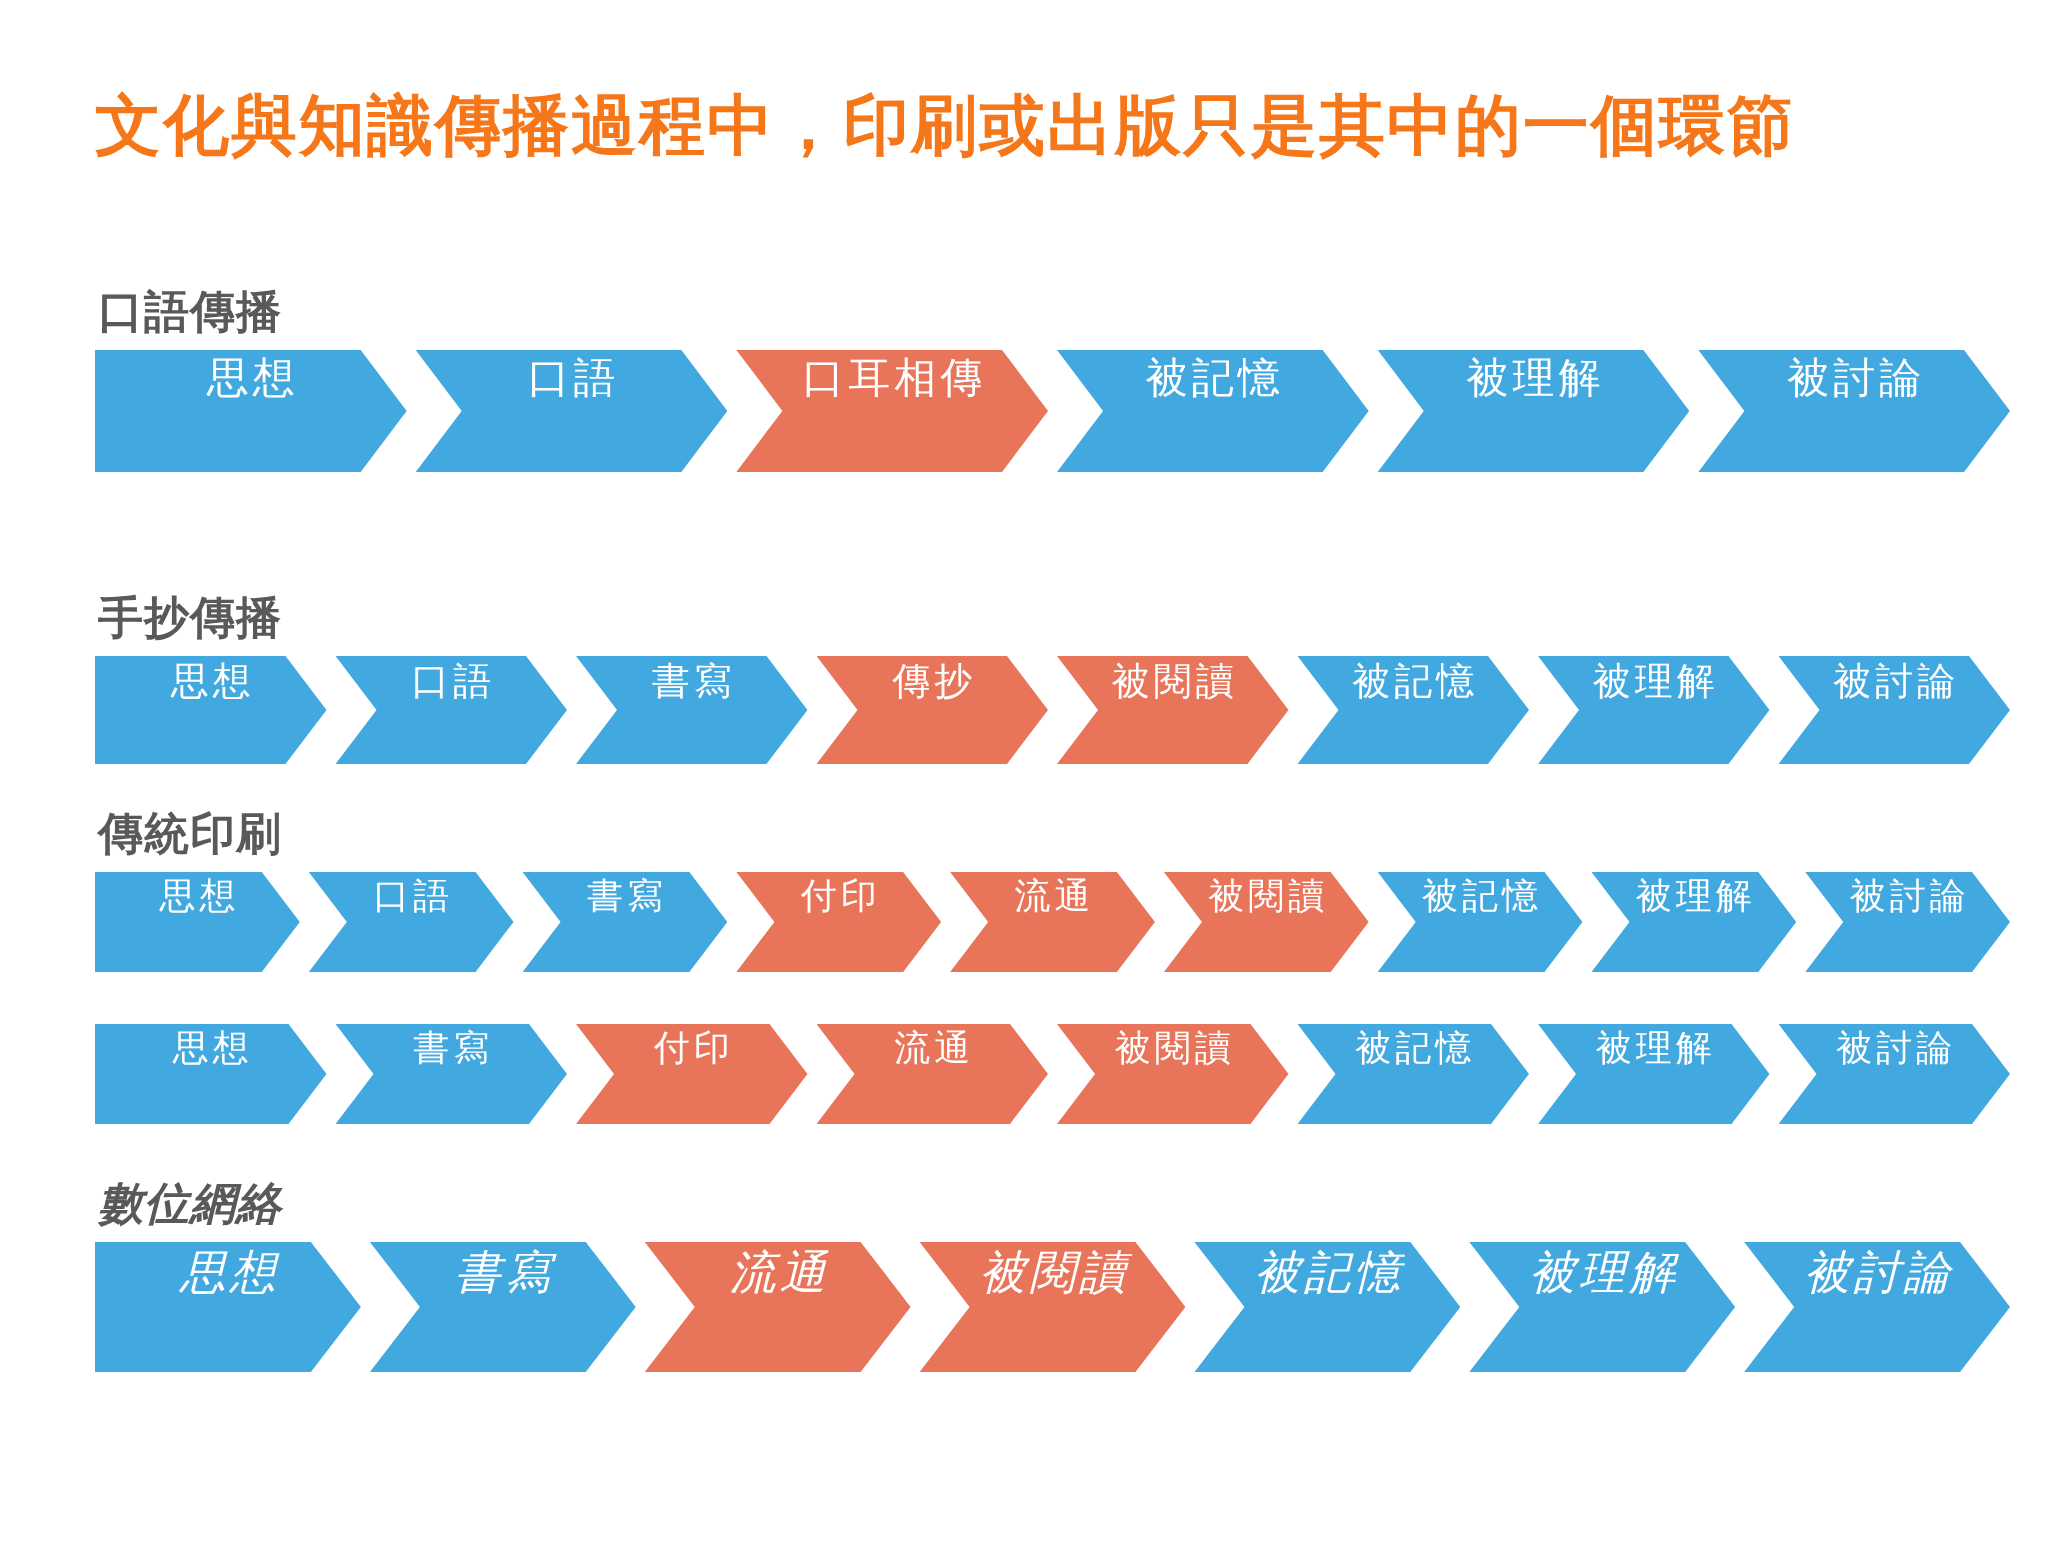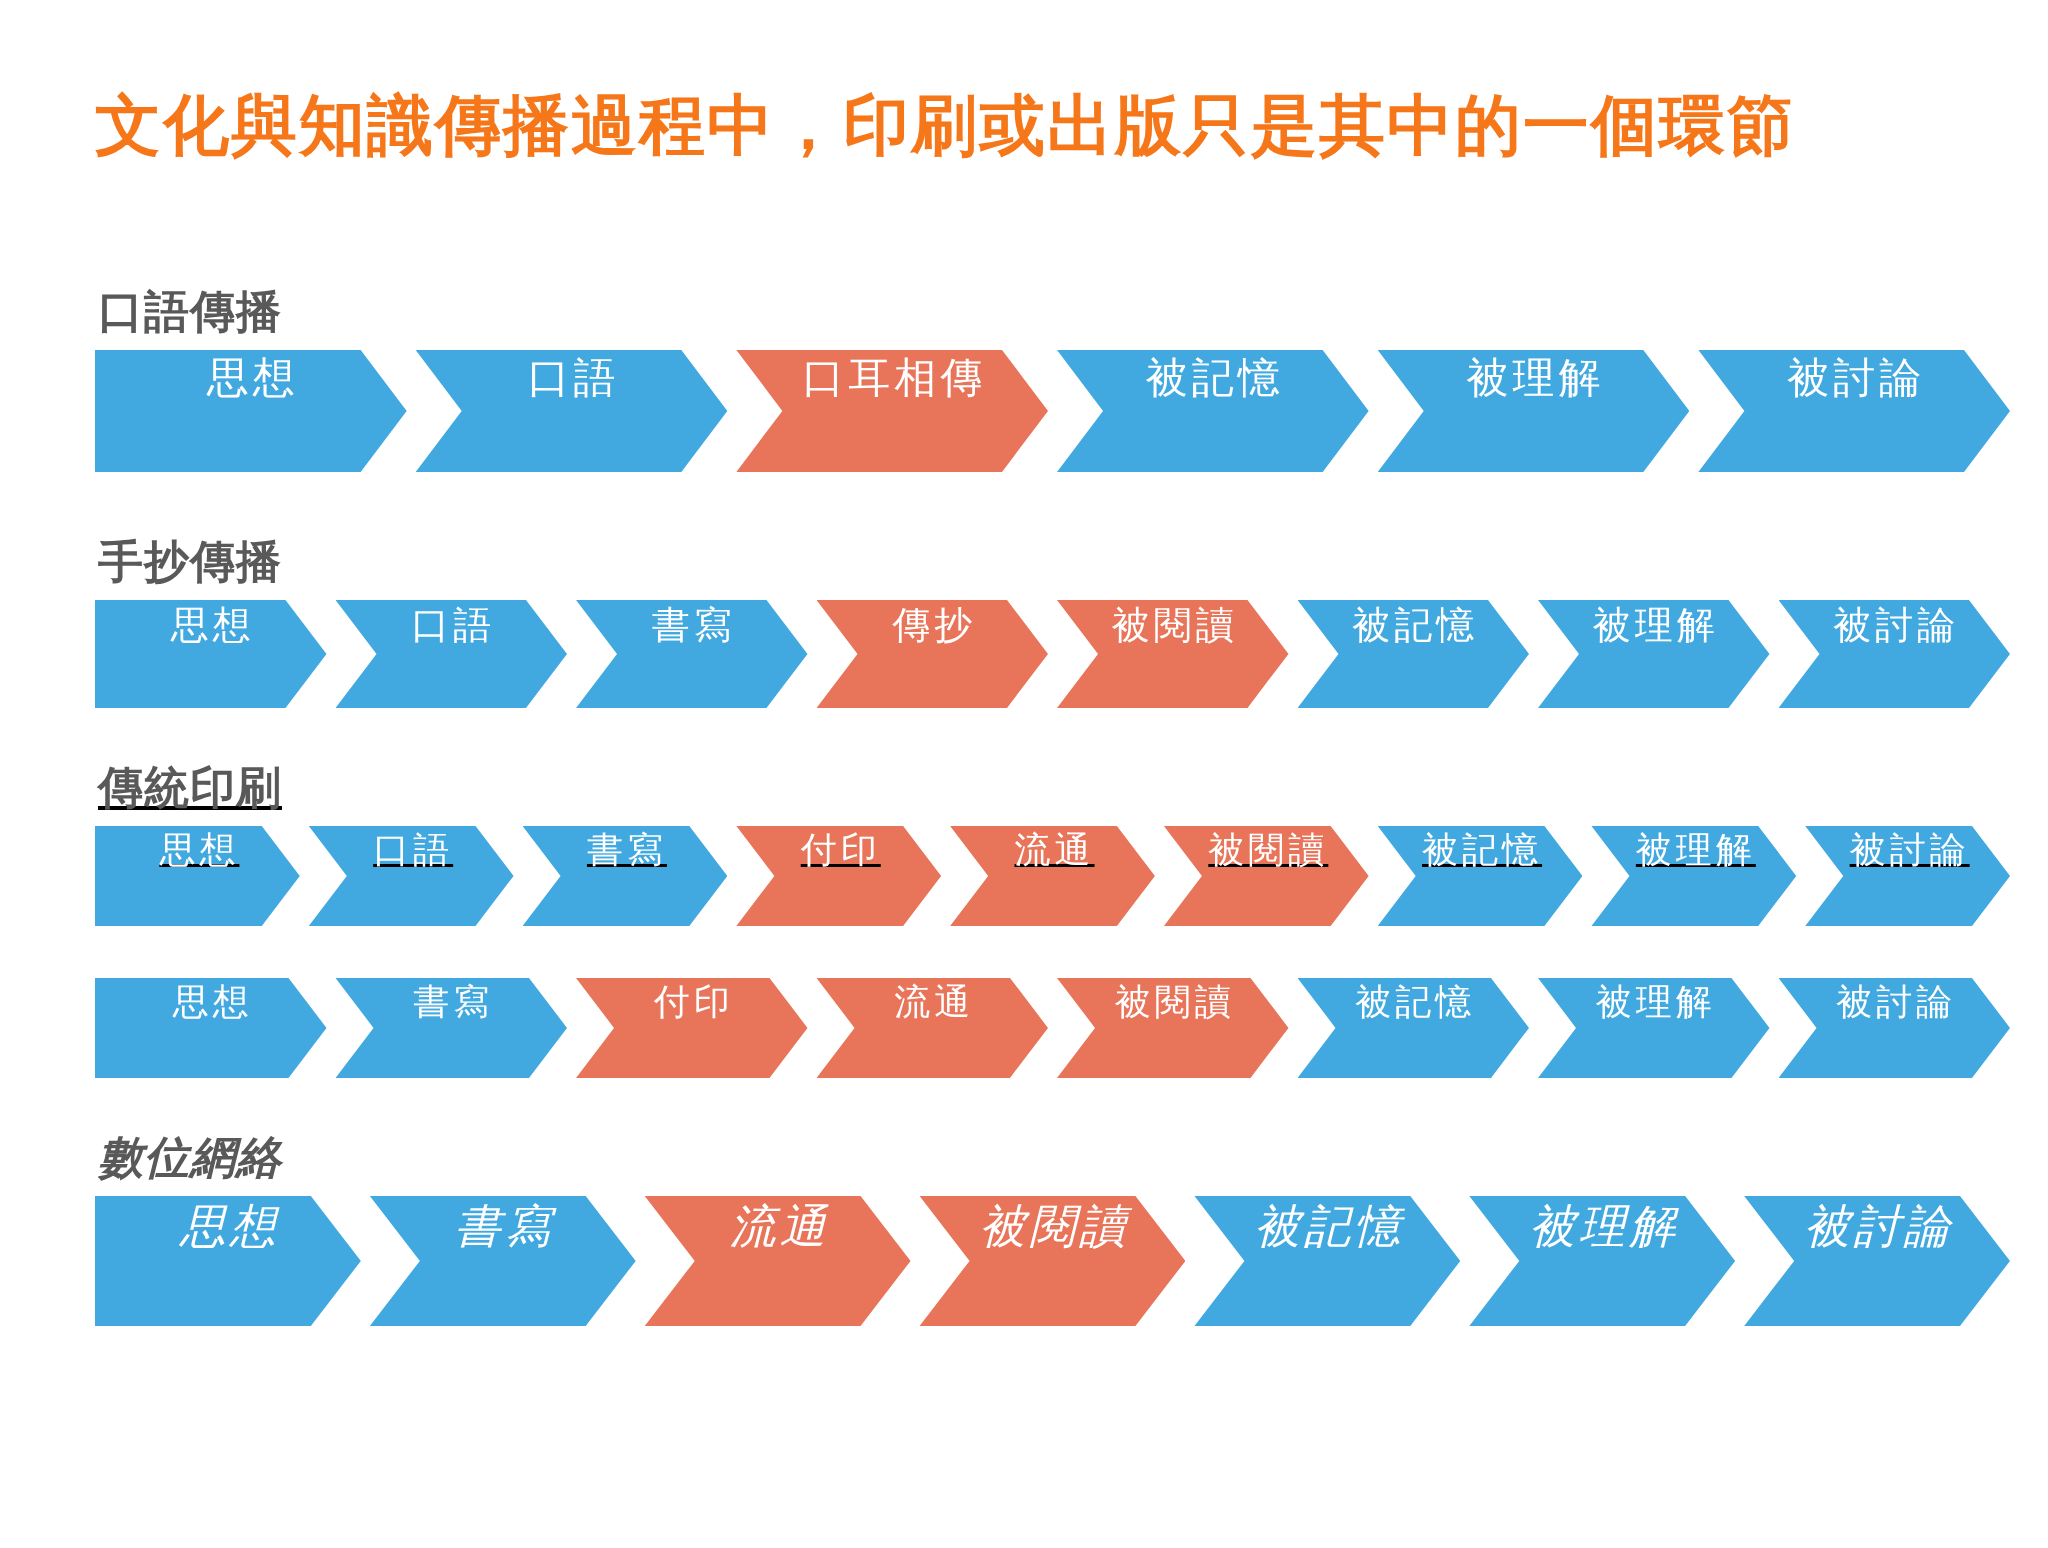--- a/index.html
+++ b/index.html
@@ -53,22 +53,22 @@
   .seg.hl { background: var(--orange, #E87459); }
   .seg-text {
     color: var(--step-text, #ffffff);
     font-size: var(--fs);
     letter-spacing: 4px;
     text-indent: 4px;
     white-space: nowrap;
   }
   
   .row-0 { margin-top: 118px; --h: 122px; --fs: 42px; --tip: 46px; }
-  .row-1 { margin-top: 60px;  --h: 108px; --fs: 38px; --tip: 41px; }
-  .row-2 { margin-top: 50px; text-decoration: underline;  --h: 100px; --fs: 36px; --tip: 38px; }
+  .row-1 { margin-top: 116px;  --h: 108px; --fs: 38px; --tip: 41px; }
+  .row-2 { margin-top: 40px;  --h: 100px; --fs: 36px; --tip: 38px; }
   .row-3 { margin-top: 52px;  --h: 100px; --fs: 36px; --tip: 38px; }
   .row-4 { margin-top: 50px; font-style: italic;  --h: 130px; --fs: 46px; --tip: 50px; }
 </style>
 </head>
 <body>
 
 <div class="page">
   <h1 class="title">文化與知識傳播過程中，印刷或出版只是其中的一個環節</h1>
   <div class="rows" id="rows">
       <div class="row row-0">

